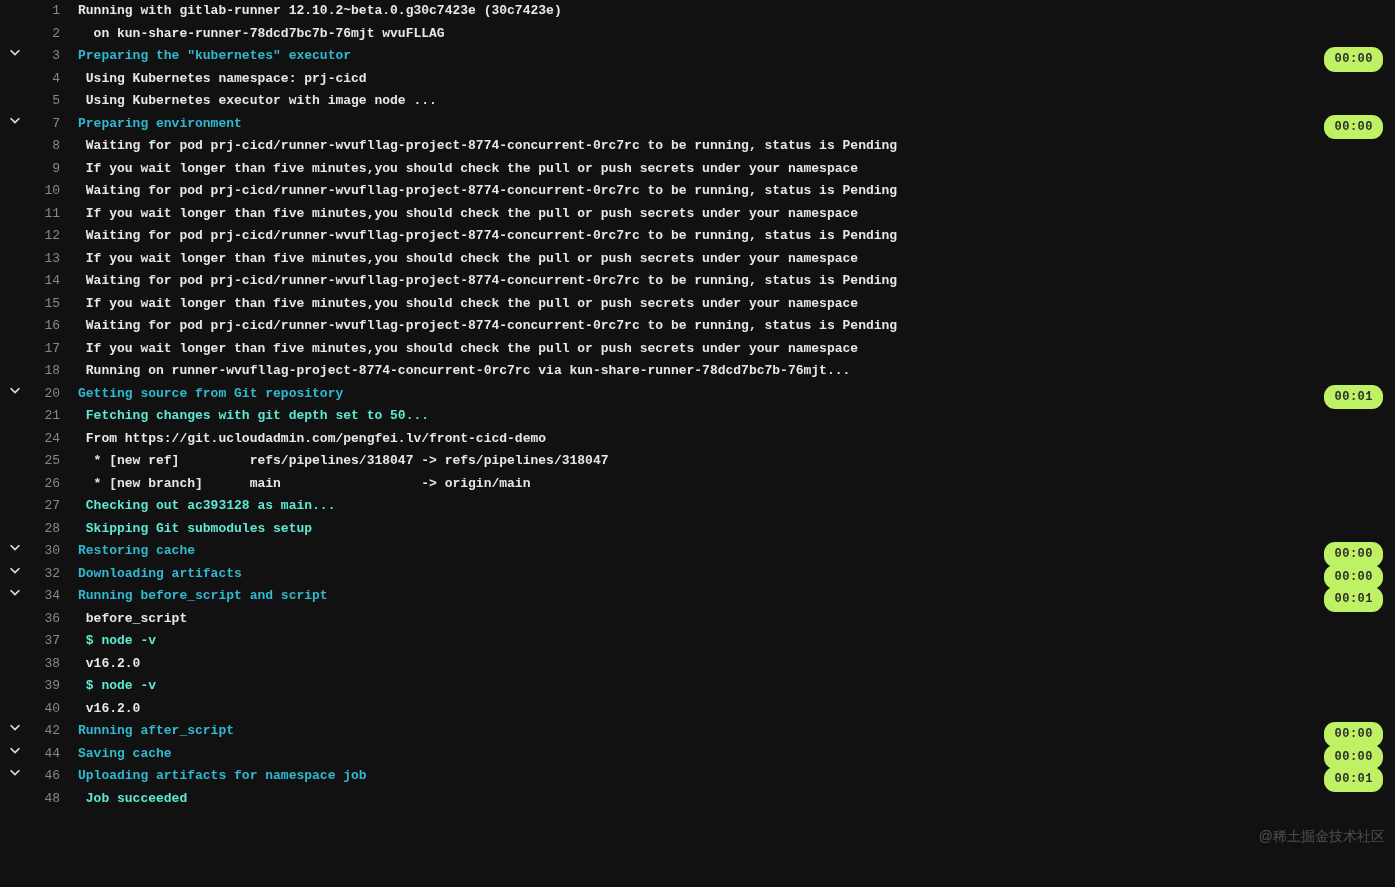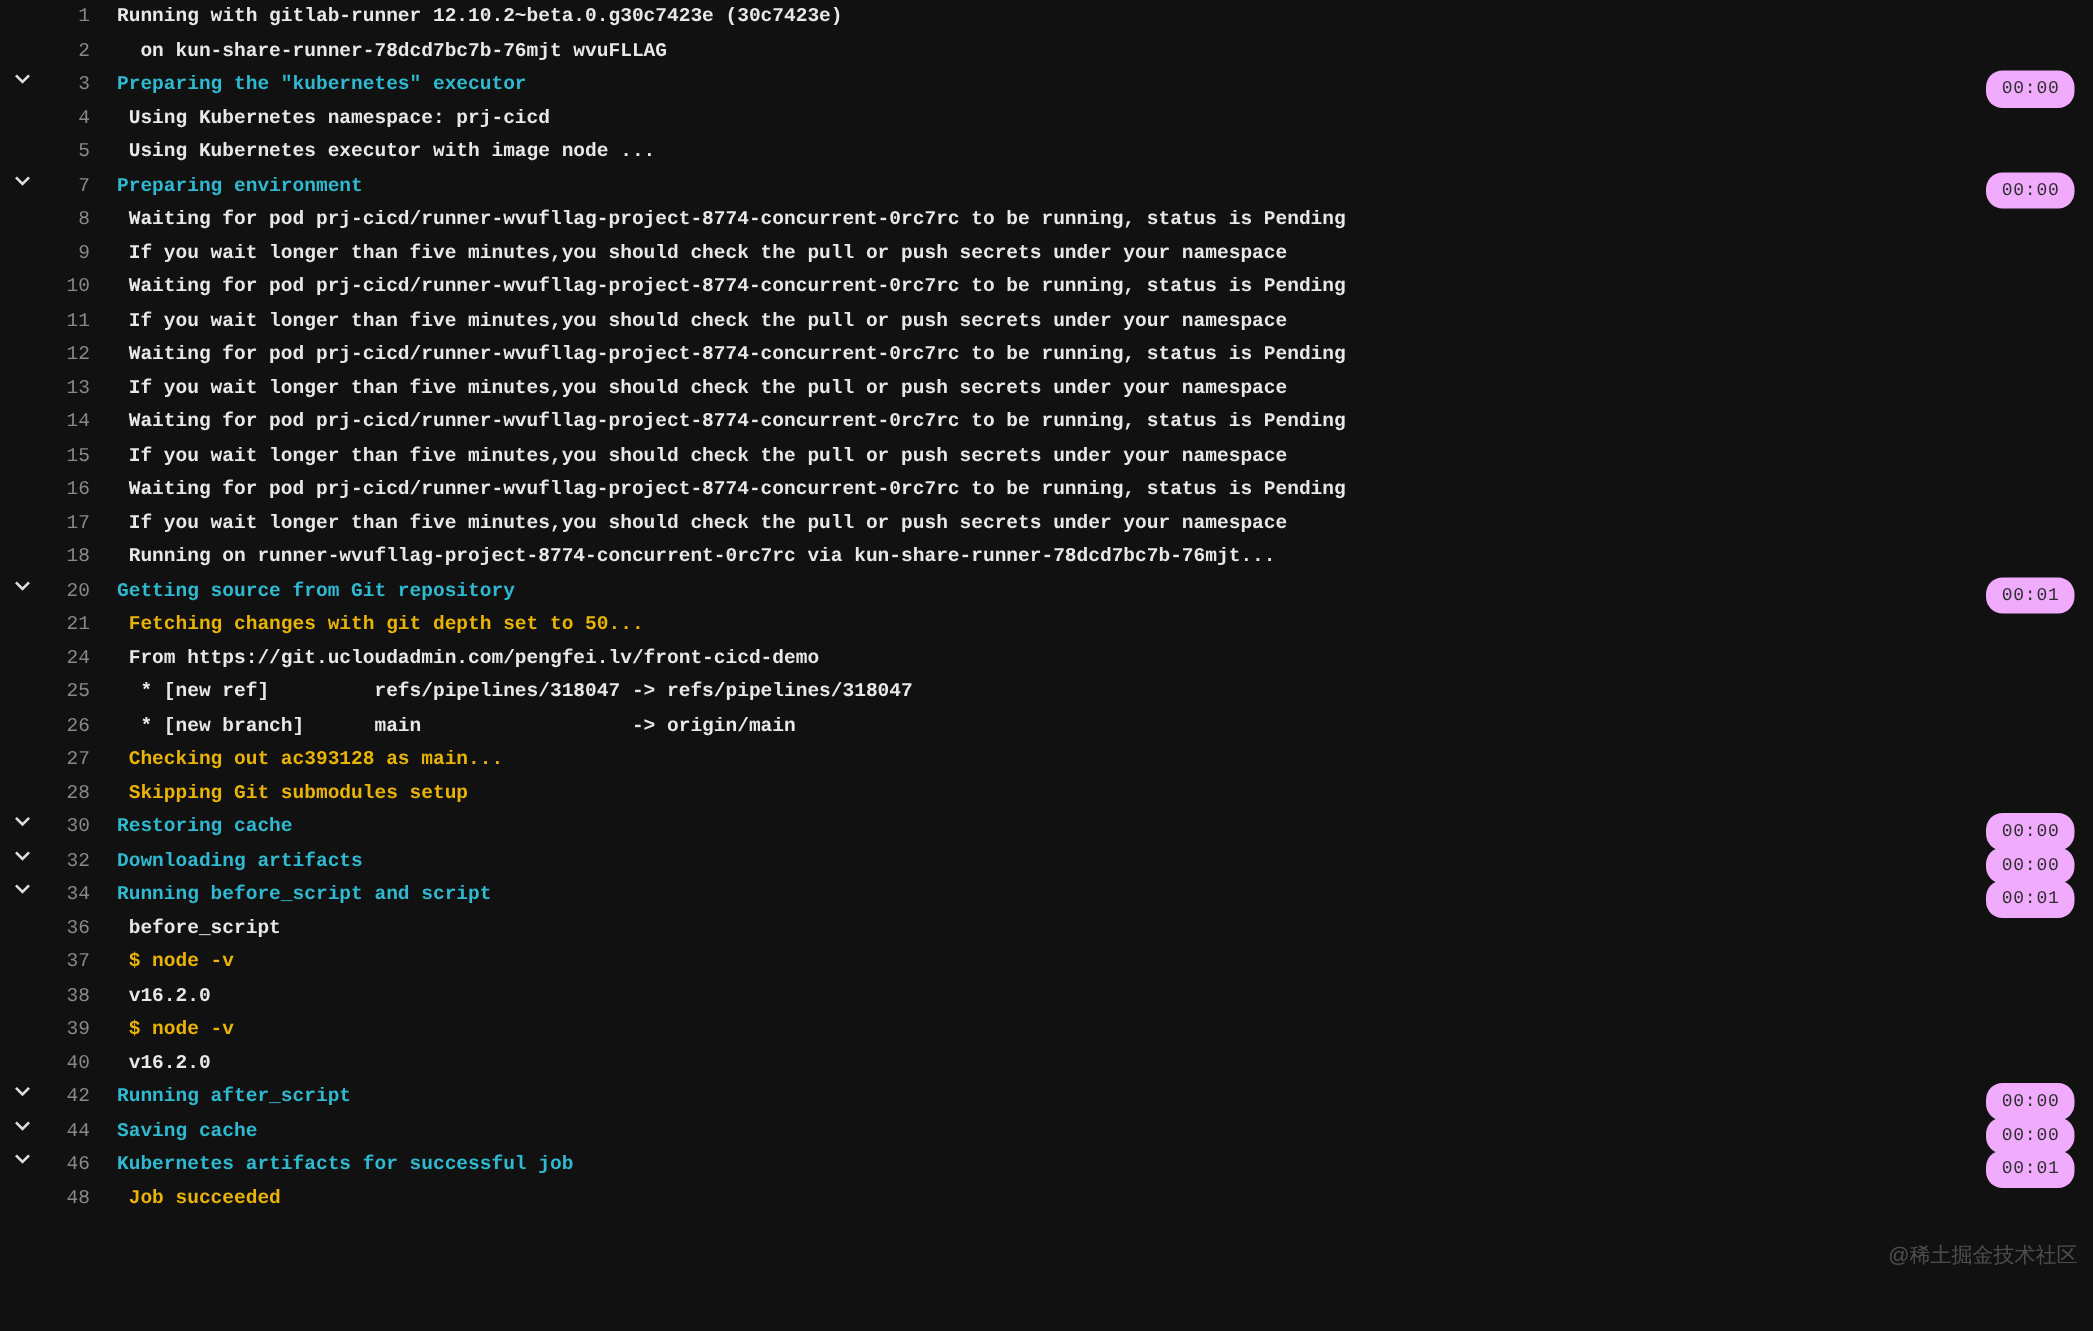--- a/index.html
+++ b/index.html
@@ -45,29 +45,29 @@
     user-select: none;
   }
   .content {
     flex: 1 1 auto;
     padding-left: 14px;
     white-space: pre;
     font-weight: 600;
     color: #e8e8e8;
   }
   .c-header { color: #2fbad1; }
-  .c-green  { color: #eab308; }
+  .c-green  { color: #5eead4; }
   .c-white  { color: #e8e8e8; }
   .duration {
     position: absolute;
     right: 12px;
     top: 2px;
-    background: #f0abfc;
+    background: #bef264;
     color: #2e2e2e;
-    font-weight: 400;
+    font-weight: 700;
     font-size: 12px;
     padding: 1px 10px;
     border-radius: 11px;
     letter-spacing: 0.5px;
   }
   .watermark {
     position: fixed;
     right: 10px;
     bottom: 40px;
     color: rgba(255,255,255,0.25);
@@ -309,21 +309,21 @@
     </div>
     <div class="line">
       <div class="toggle-col">
         <span class="chevron-icon">
           <svg viewBox="0 0 16 16" width="14" height="14" fill="none" stroke="#ddd" stroke-width="2">
             <polyline points="3,6 8,11 13,6"></polyline>
           </svg>
         </span>
       </div>
       <div class="lineno">46</div>
-      <div class="content c-header">Kubernetes artifacts for successful job</div>
+      <div class="content c-header">Uploading artifacts for namespace job</div>
       <div class="duration">00:01</div>
     </div>
     <div class="line">
       <div class="toggle-col"></div>
       <div class="lineno">48</div>
       <div class="content c-green"> Job succeeded</div>
     </div>
   </div>
 
 <div class="watermark">@稀土掘金技术社区</div>

